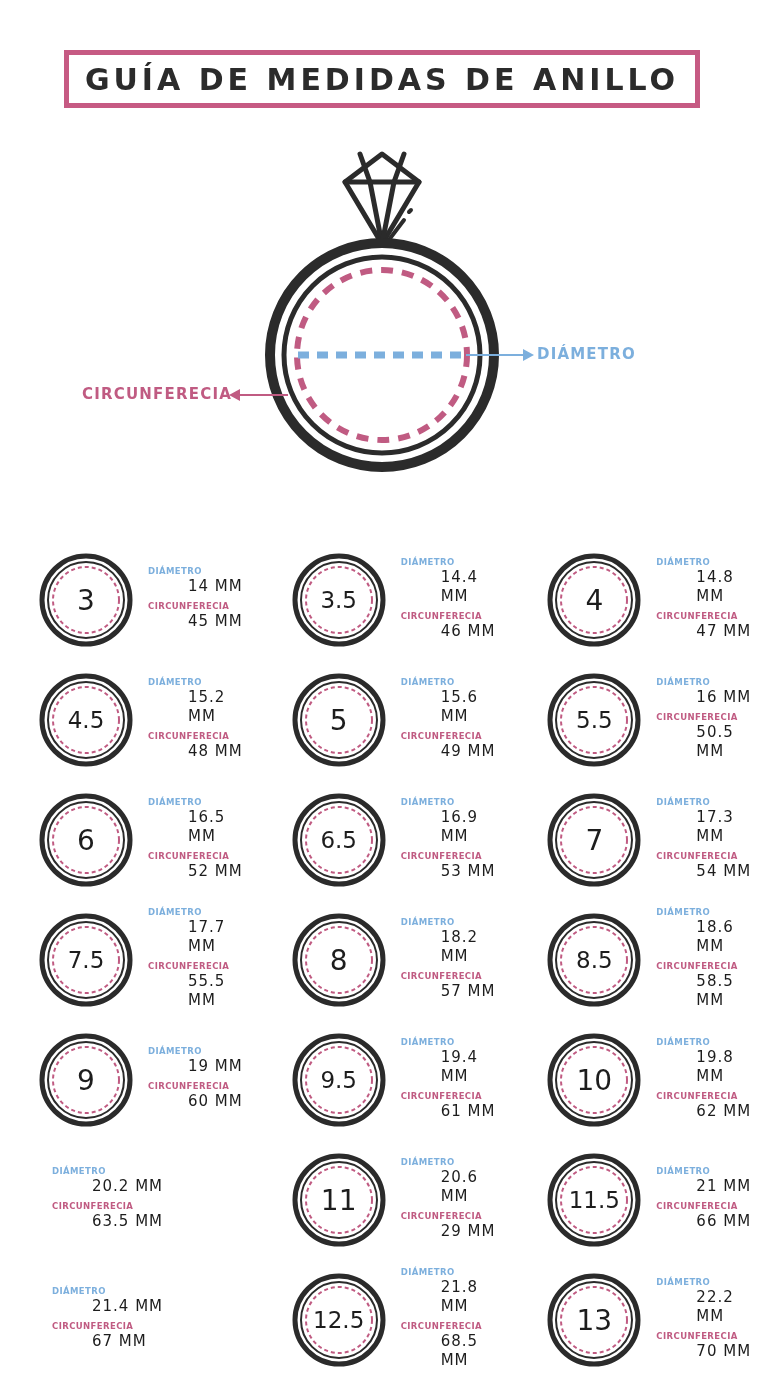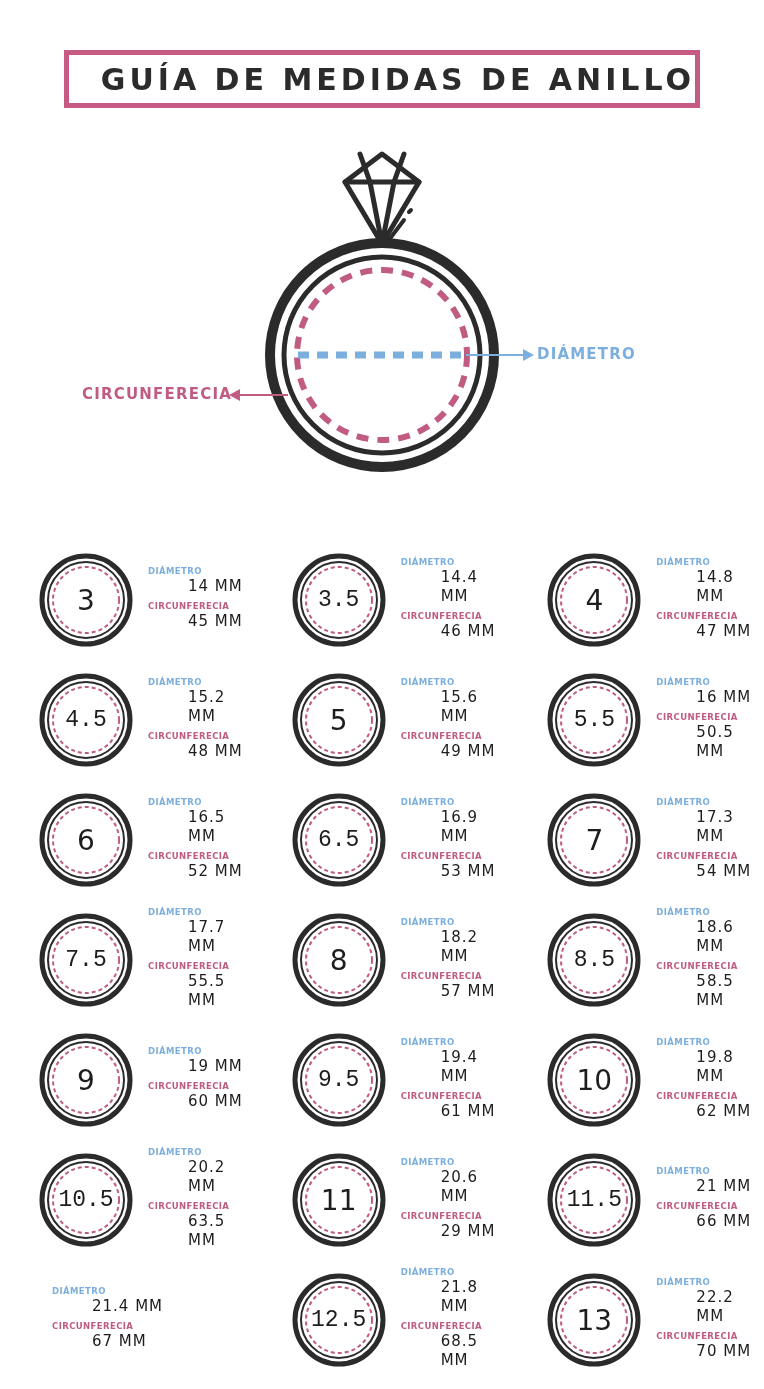--- a/index.html
+++ b/index.html
@@ -19,21 +19,21 @@
   .title-box {
     position: absolute;
     left: 64px;
     top: 50px;
     width: 636px;
     height: 58px;
     box-sizing: border-box;
     border: 5px solid #c65a83;
     display: flex;
     align-items: center;
-    justify-content: flex-end;
+    justify-content: center;
     background: #ffffff;
   }
   .title-text {
     font-family: "DejaVu Sans", sans-serif;
     font-size: 30px;
     font-weight: 700;
     letter-spacing: 4px;
     color: #2b2b2b;
     white-space: nowrap;
   }
@@ -104,21 +104,21 @@
     width: 96px;
     height: 96px;
     display: flex;
     align-items: center;
     justify-content: center;
     font-size: 28px;
     font-weight: 400;
     color: #1d1d1d;
     letter-spacing: 0px;
   }
-  .ring-num.small { font-size: 23px; font-family: Liberation Mono, monospace; }
+  .ring-num.small { font-size: 23px; }
 
   .cell-info {
     margin-left: 14px;
     padding-top: 2px;
   }
   .info-label {
     font-size: 8.5px;
     font-weight: 700;
     letter-spacing: 0.4px;
     line-height: 11px;
@@ -425,28 +425,20 @@
         <div class="cell-info">
           <div class="info-label dia">DIÁMETRO</div>
           <div class="info-value">19.8 MM</div>
           <div class="info-label cir">CIRCUNFERECIA</div>
           <div class="info-value">62 MM</div>
         </div>
       </div>
     </div>
     <div class="grid-row">
       <div class="cell">
-        <div class="ring-badge">
-          <svg width="96" height="96" viewBox="0 0 96 96" xmlns="http://www.w3.org/2000/svg">
-            <circle cx="48" cy="48" r="44" fill="none" stroke="#2b2b2b" stroke-width="5"></circle>
-            <circle cx="48" cy="48" r="38" fill="none" stroke="#2b2b2b" stroke-width="2"></circle>
-            <circle cx="48" cy="48" r="33" fill="none" stroke="#c05b82" stroke-width="2" stroke-dasharray="4 3"></circle>
-          </svg>
-          <div class="ring-num small">10.5</div>
-        </div>
         <div class="cell-info">
           <div class="info-label dia">DIÁMETRO</div>
           <div class="info-value">20.2 MM</div>
           <div class="info-label cir">CIRCUNFERECIA</div>
           <div class="info-value">63.5 MM</div>
         </div>
       </div>
       <div class="cell">
         <div class="ring-badge">
           <svg width="96" height="96" viewBox="0 0 96 96" xmlns="http://www.w3.org/2000/svg">

